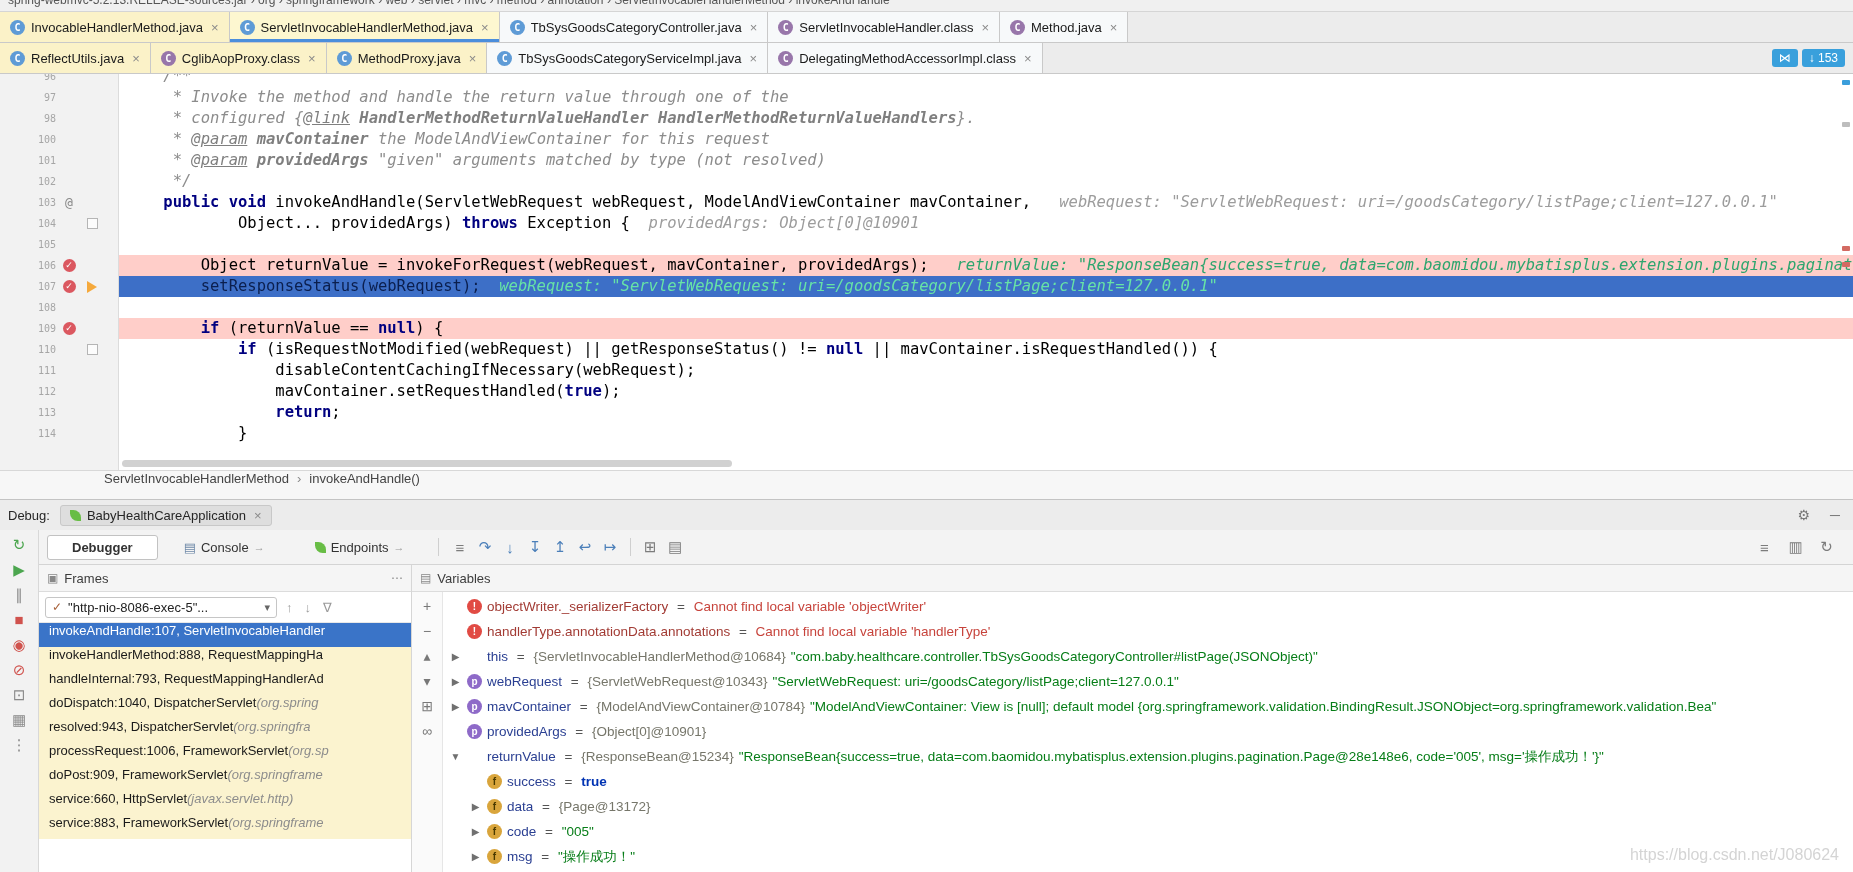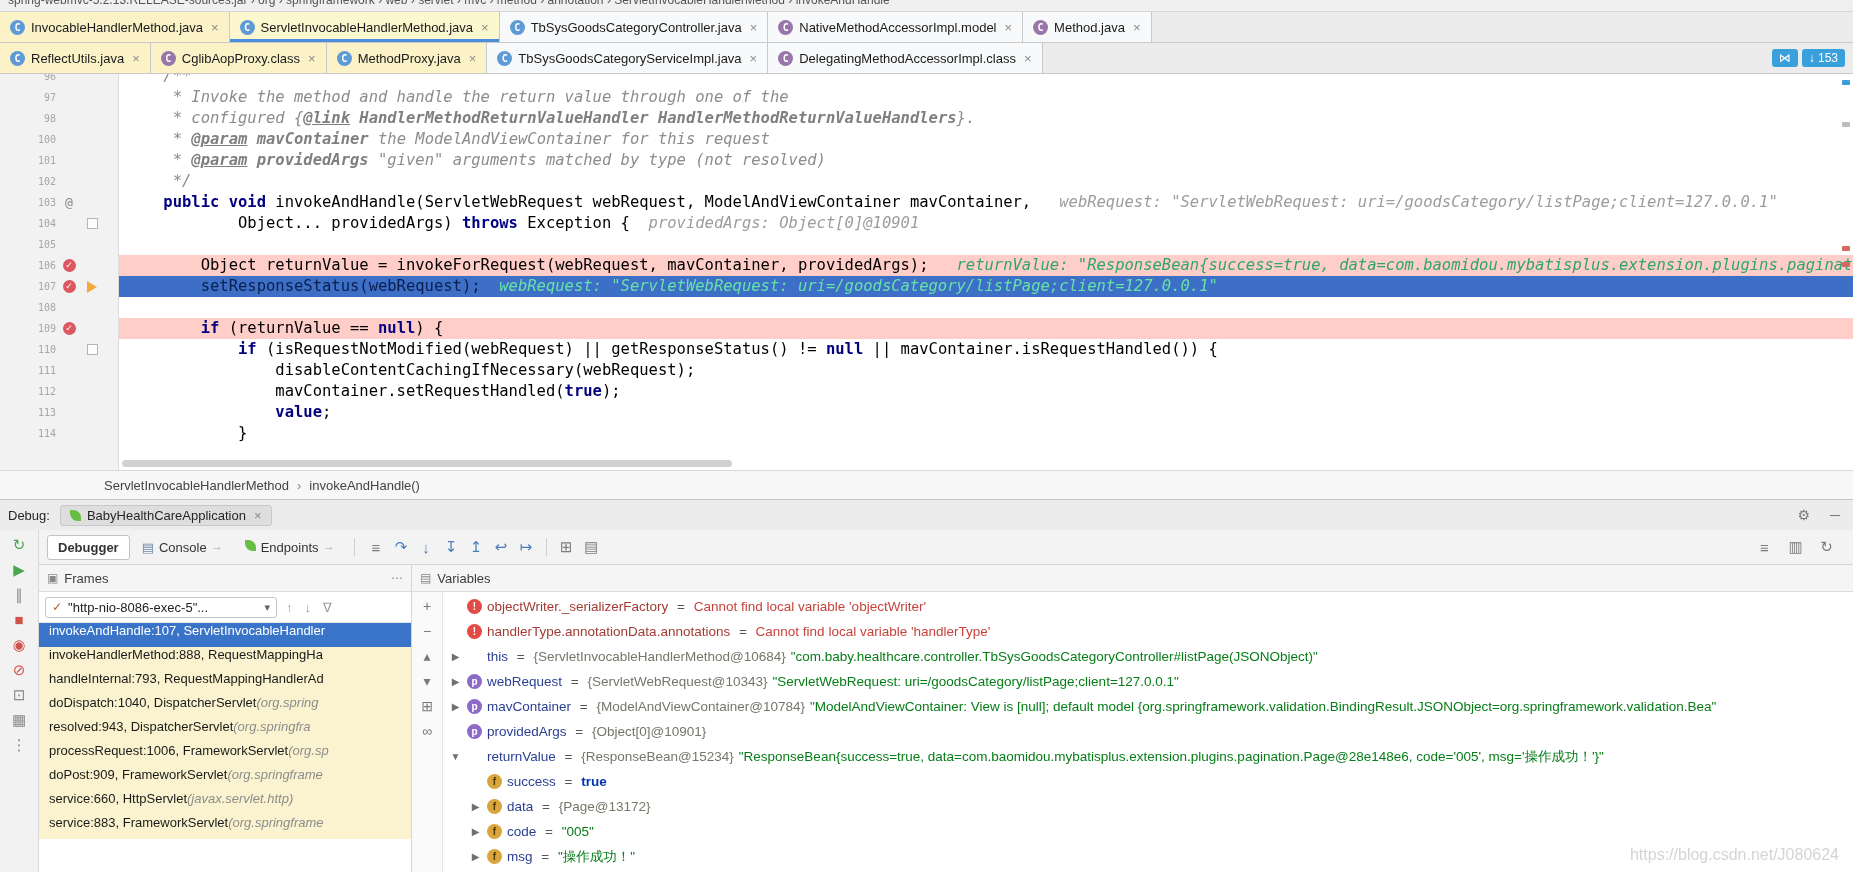--- a/index.html
+++ b/index.html
@@ -37,54 +37,54 @@
   .bpdot{width:13px;height:13px;border-radius:50%;background:var(--red);color:#fff;font-size:9px;line-height:13px;
          text-align:center;font-family:"Liberation Sans",sans-serif}
   .atg{color:#8A8A8A;font-size:13px}
   .foldbox{width:9px;height:9px;border:1px solid #B5B5B5;background:#FCFCFC;display:inline-block}
   .execarrow{width:0;height:0;border-top:6px solid transparent;border-bottom:6px solid transparent;border-left:10px solid #F5A93C}
   .lbody{flex:1;line-height:21px;overflow:hidden;padding-left:7px}
   .lbody.bp{background:var(--bpline)}
   .lbody.exec{background:var(--exec)}
   .seg{white-space:pre;color:#000}
   .seg.c{color:#8C8C8C;font-style:italic}
-  .seg.t{color:#7F7F7F;font-style:italic;font-weight:bold;text-decoration:underline}
+  .seg.t{color:#7F7F7F;font-style:italic;font-weight:normal;text-decoration:underline}
   .seg.b{color:#7F7F7F;font-style:italic;font-weight:bold}
   .seg.k{color:var(--kw);font-weight:bold}
   .seg.h{color:#9C9C9C;font-style:italic}
   .seg.g{color:var(--green);font-style:italic}
   .exec .seg{color:#0B1F4E}
   .exec .seg.g{color:#67E3A6}
   .hscroll{position:absolute;left:122px;bottom:3px;width:610px;height:7px;border-radius:4px;background:#D1D1D1;z-index:3}
   .stripe{position:absolute;right:1px;top:0;bottom:0;width:12px;z-index:3}
   .stripe .mk{position:absolute;right:2px;width:8px;height:5px;border-radius:1px}
 
   
-  .crumbs{height:28px;flex:none;background:#F7F7F7;border-top:1px solid #D8D8D8;display:flex;align-items:center;gap:8px;
+  .crumbs{height:28px;flex:none;background:#F7F7F7;border-top:1px solid #D8D8D8;display:flex;align-items:flex-start;gap:8px;
           padding-left:104px;font-size:13px;color:#444}
   .crumbs .sep{color:#888}
 
   
   .dbg-header{height:30px;flex:none;background:#ECECEC;border-top:1px solid #C4C4C4;display:flex;align-items:center;padding:0 8px;gap:10px}
   .session-tab{display:flex;align-items:center;gap:6px;background:#DEDEDE;border:1px solid #C8C8C8;border-radius:3px;padding:2px 9px}
   .hdr-spacer{flex:1}
   .hicon{color:#777;font-size:14px;padding:0 5px}
   .leaf{width:11px;height:11px;background:#68BD45;border-radius:0 70% 0 70%;display:inline-block}
 
   .dbg-main{flex:none;height:342px;display:flex;min-height:0}
   .leftstrip{flex:none;width:38px;background:#F2F2F2;border-right:1px solid #D8D8D8;display:flex;flex-direction:column;
              align-items:center;padding-top:7px;gap:10px}
   .lsbtn{font-size:15px;line-height:1}
   .lsbtn.green{color:#4CA64F}
   .lsbtn.red{color:#D0524D}
   .lsbtn.gray{color:#8A8A8A}
 
   .dbg-col{flex:1;display:flex;flex-direction:column;min-width:0}
   .dbg-toolbar{height:34px;flex:none;background:#F3F3F3;border-bottom:1px solid #D4D4D4;display:flex;align-items:center;padding:0 8px;gap:2px}
-  .dtab{display:flex;align-items:flex-start;gap:5px;padding:4px 10px;color:#333}
+  .dtab{display:flex;align-items:center;gap:5px;padding:4px 24px;color:#333}
   .dtab.sel{background:#fff;border:1px solid #C2C2C2;border-radius:3px;font-weight:bold}
   .cic{color:#6E89A8;font-size:13px}
   .jarrow{color:#999;font-size:11px}
   .tsep{width:1px;height:18px;background:#CFCFCF;margin:0 7px}
   .abtn{width:25px;text-align:center;font-size:15px;color:#4B7FB9}
   .abtn.gray{color:#7C7C7C}
   .tspacer{flex:1}
 
   .panels{flex:1;display:flex;min-height:0;background:#fff}
   .frames-panel{flex:none;width:372px;border-right:1px solid #D6D6D6;display:flex;flex-direction:column;min-height:0}
@@ -146,21 +146,21 @@
         <span class="tlabel">ServletInvocableHandlerMethod.java</span>
         <span class="tx">×</span>
       </div>
       <div class="tab">
         <span class="cicon java">C</span>
         <span class="tlabel">TbSysGoodsCategoryController.java</span>
         <span class="tx">×</span>
       </div>
       <div class="tab">
         <span class="cicon class">C</span>
-        <span class="tlabel">NativeMethodAccessorImpl.model</span>
+        <span class="tlabel">ServletInvocableHandler.class</span>
         <span class="tx">×</span>
       </div>
       <div class="tab">
         <span class="cicon class">C</span>
         <span class="tlabel">Method.java</span>
         <span class="tx">×</span>
       </div>
     </div>
   <div class="tabrow" id="tabrow2">
       <div class="tab lib">
@@ -206,21 +206,21 @@
         <div class="line"><div class="gutter"><span class="ln">103</span><span class="icol"><span class="atg">@</span></span><span class="fcol"></span></div><div class="lbody"><span class="seg ">    </span><span class="seg k">public</span><span class="seg "> </span><span class="seg k">void</span><span class="seg "> invokeAndHandle(ServletWebRequest webRequest, ModelAndViewContainer mavContainer,</span><span class="seg h">   webRequest: "ServletWebRequest: uri=/goodsCategory/listPage;client=127.0.0.1"</span></div></div>
         <div class="line"><div class="gutter"><span class="ln">104</span><span class="icol"></span><span class="fcol"><span class="foldbox"></span></span></div><div class="lbody"><span class="seg ">            Object... providedArgs) </span><span class="seg k">throws</span><span class="seg "> Exception {</span><span class="seg h">  providedArgs: Object[0]@10901</span></div></div>
         <div class="line"><div class="gutter"><span class="ln">105</span><span class="icol"></span><span class="fcol"></span></div><div class="lbody"></div></div>
         <div class="line"><div class="gutter"><span class="ln">106</span><span class="icol"><span class="bpdot">✓</span></span><span class="fcol"></span></div><div class="lbody bp"><span class="seg ">        Object returnValue = invokeForRequest(webRequest, mavContainer, providedArgs);</span><span class="seg g">   returnValue: "ResponseBean{success=true, data=com.baomidou.mybatisplus.extension.plugins.pagination.Page@28e148e6, code='005', msg='操作成功！'}"</span></div></div>
         <div class="line"><div class="gutter"><span class="ln">107</span><span class="icol"><span class="bpdot">✓</span></span><span class="fcol"><span class="execarrow"></span></span></div><div class="lbody exec"><span class="seg ">        setResponseStatus(webRequest);</span><span class="seg g">  webRequest: "ServletWebRequest: uri=/goodsCategory/listPage;client=127.0.0.1"</span></div></div>
         <div class="line"><div class="gutter"><span class="ln">108</span><span class="icol"></span><span class="fcol"></span></div><div class="lbody"></div></div>
         <div class="line"><div class="gutter"><span class="ln">109</span><span class="icol"><span class="bpdot">✓</span></span><span class="fcol"></span></div><div class="lbody bp"><span class="seg ">        </span><span class="seg k">if</span><span class="seg "> (returnValue == </span><span class="seg k">null</span><span class="seg ">) {</span></div></div>
         <div class="line"><div class="gutter"><span class="ln">110</span><span class="icol"></span><span class="fcol"><span class="foldbox"></span></span></div><div class="lbody"><span class="seg ">            </span><span class="seg k">if</span><span class="seg "> (isRequestNotModified(webRequest) || getResponseStatus() != </span><span class="seg k">null</span><span class="seg "> || mavContainer.isRequestHandled()) {</span></div></div>
         <div class="line"><div class="gutter"><span class="ln">111</span><span class="icol"></span><span class="fcol"></span></div><div class="lbody"><span class="seg ">                disableContentCachingIfNecessary(webRequest);</span></div></div>
         <div class="line"><div class="gutter"><span class="ln">112</span><span class="icol"></span><span class="fcol"></span></div><div class="lbody"><span class="seg ">                mavContainer.setRequestHandled(</span><span class="seg k">true</span><span class="seg ">);</span></div></div>
-        <div class="line"><div class="gutter"><span class="ln">113</span><span class="icol"></span><span class="fcol"></span></div><div class="lbody"><span class="seg ">                </span><span class="seg k">value</span><span class="seg ">;</span></div></div>
+        <div class="line"><div class="gutter"><span class="ln">113</span><span class="icol"></span><span class="fcol"></span></div><div class="lbody"><span class="seg ">                </span><span class="seg k">return</span><span class="seg ">;</span></div></div>
         <div class="line"><div class="gutter"><span class="ln">114</span><span class="icol"></span><span class="fcol"></span></div><div class="lbody"><span class="seg ">            }</span></div></div>
       </div>
     <div class="hscroll"></div>
     <div class="stripe">
       <span class="mk" style="top:6px;background:#3B9EDB"></span>
       <span class="mk" style="top:48px;background:#BDBDBD"></span>
       <span class="mk" style="top:172px;background:#D36A62"></span>
       <span class="mk" style="top:188px;background:#D36A62"></span>
     </div>
   </div>

